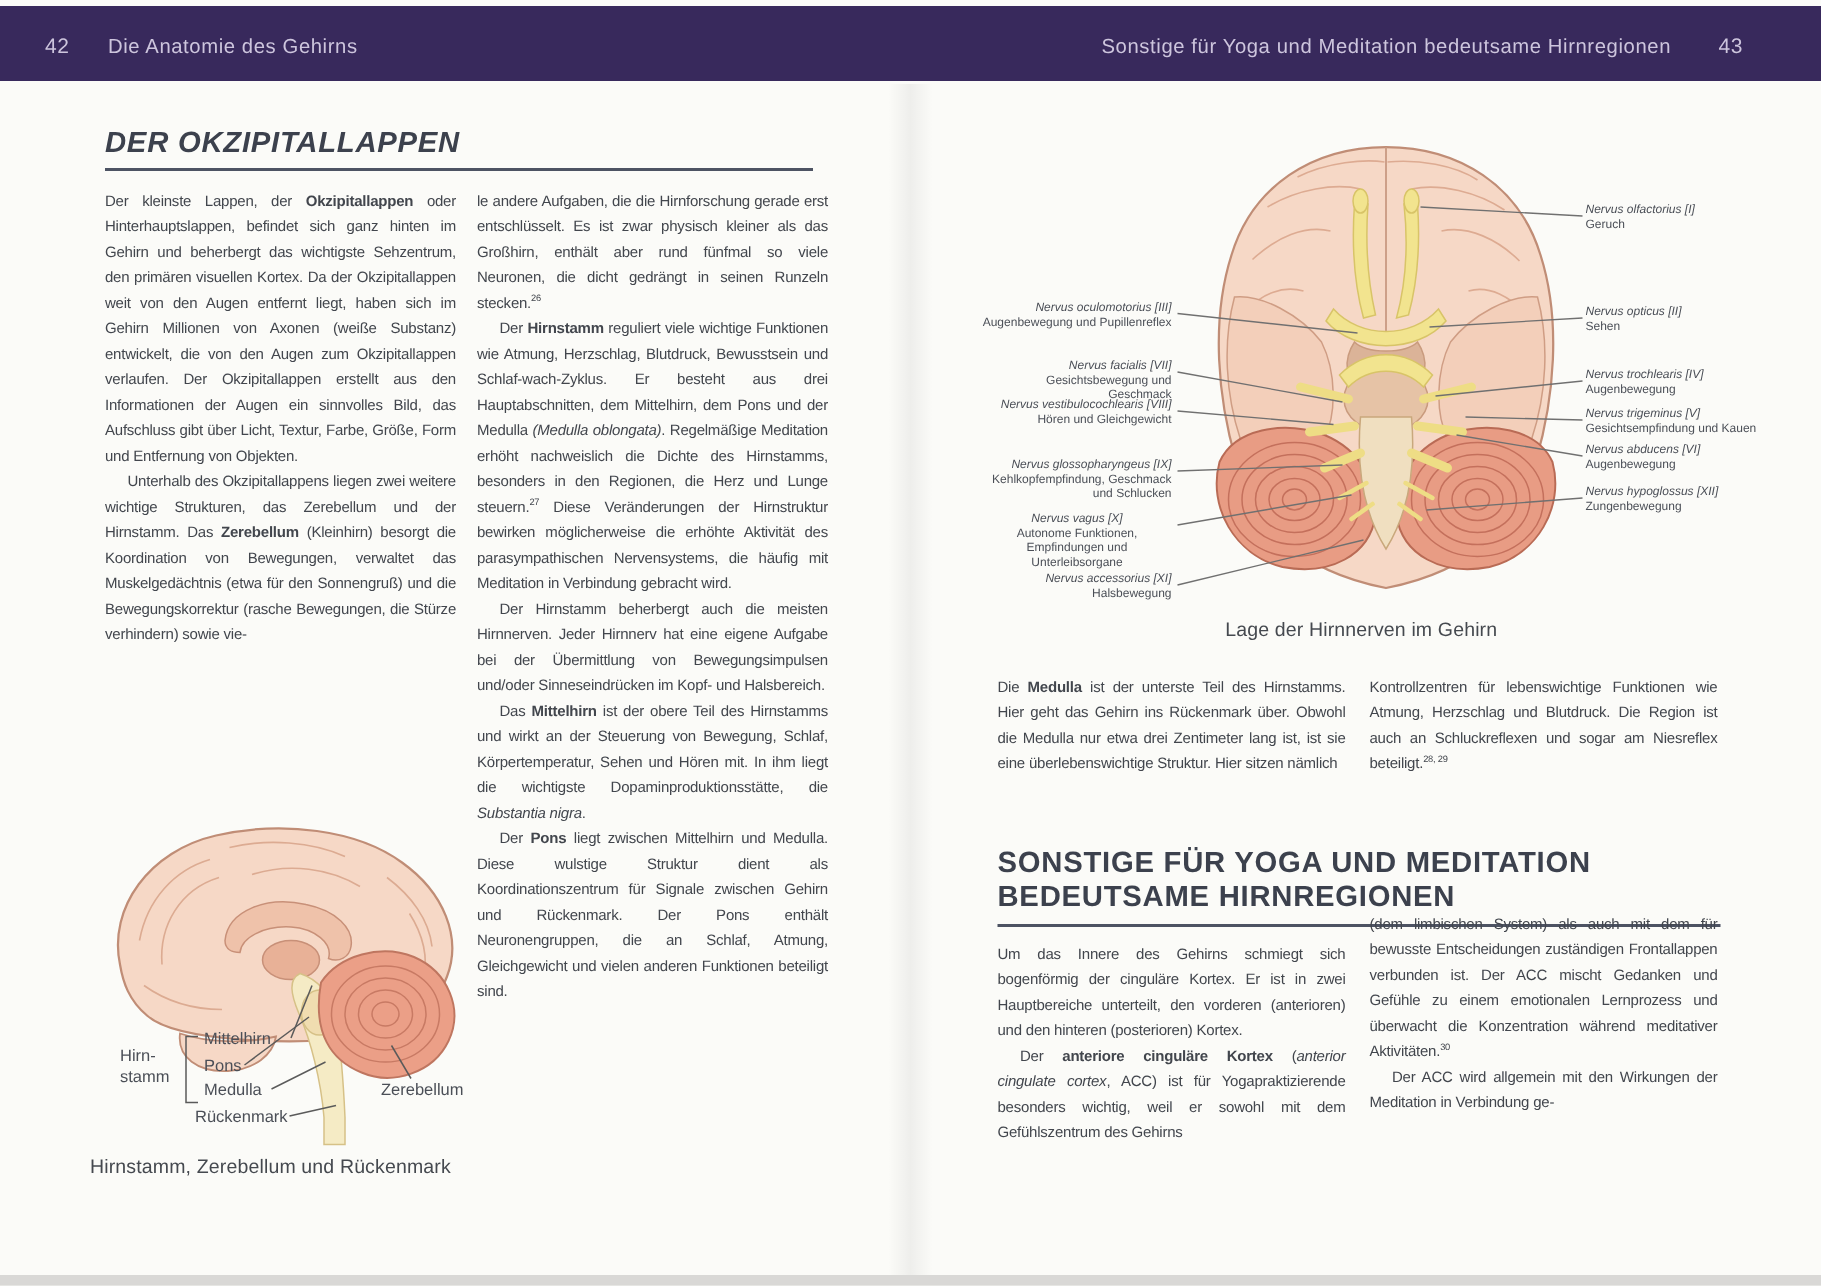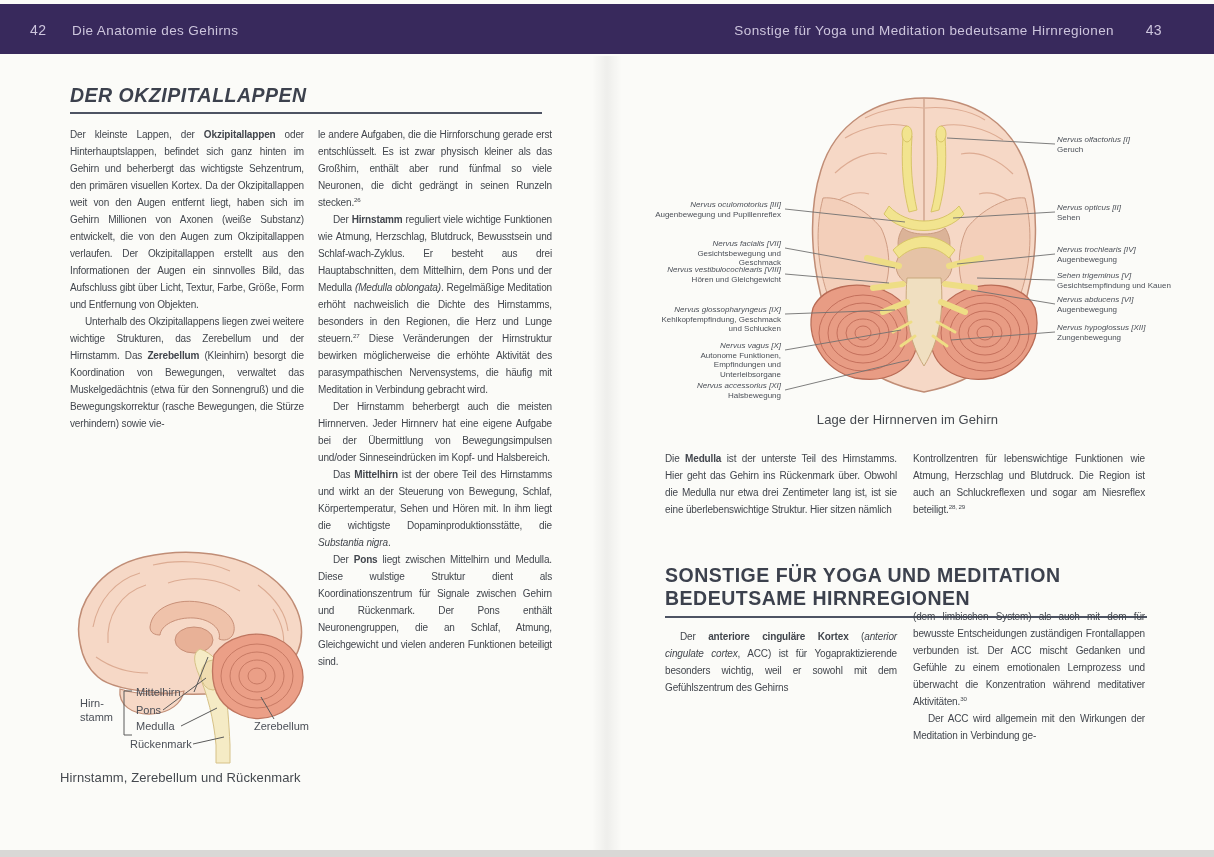--- a/index.html
+++ b/index.html
@@ -210,21 +210,21 @@
       <div class="nl-func">Gesichtsbewegung und Geschmack</div>
     </div>
     <div class="nerve-label nl-left" style="top:187px;">
       <div class="nl-name">Nervus vestibulocochlearis [VIII]</div>
       <div class="nl-func">Hören und Gleichgewicht</div>
     </div>
     <div class="nerve-label nl-left" style="top:227px;">
       <div class="nl-name">Nervus glossopharyngeus [IX]</div>
       <div class="nl-func">Kehlkopfempfindung, Geschmack und Schlucken</div>
     </div>
-    <div class="nerve-label nl-left" style="top:263px;">
+    <div class="nerve-label nl-left" style="top:263px;text-align:center;">
       <div class="nl-name">Nervus vagus [X]</div>
       <div class="nl-func">Autonome Funktionen, Empfindungen und Unterleibsorgane</div>
     </div>
     <div class="nerve-label nl-left" style="top:303px;">
       <div class="nl-name">Nervus accessorius [XI]</div>
       <div class="nl-func">Halsbewegung</div>
     </div>
 
     <div class="nerve-label nl-right" style="top:57px;">
       <div class="nl-name">Nervus olfactorius [I]</div>
@@ -232,21 +232,21 @@
     </div>
     <div class="nerve-label nl-right" style="top:125px;">
       <div class="nl-name">Nervus opticus [II]</div>
       <div class="nl-func">Sehen</div>
     </div>
     <div class="nerve-label nl-right" style="top:167px;">
       <div class="nl-name">Nervus trochlearis [IV]</div>
       <div class="nl-func">Augenbewegung</div>
     </div>
     <div class="nerve-label nl-right" style="top:193px;">
-      <div class="nl-name">Sehen trigeminus [V]</div>
+      <div class="nl-name">Nervus trigeminus [V]</div>
       <div class="nl-func">Gesichtsempfindung und Kauen</div>
     </div>
     <div class="nerve-label nl-right" style="top:217px;">
       <div class="nl-name">Nervus abducens [VI]</div>
       <div class="nl-func">Augenbewegung</div>
     </div>
     <div class="nerve-label nl-right" style="top:245px;">
       <div class="nl-name">Nervus hypoglossus [XII]</div>
       <div class="nl-func">Zungenbewegung</div>
     </div>
@@ -257,20 +257,21 @@
     <p><span>Die </span><span class="b">Medulla</span><span> ist der unterste Teil des Hirnstamms. Hier geht das Gehirn ins Rückenmark über. Obwohl die Medulla nur etwa drei Zentimeter lang ist, ist sie eine überlebenswichtige Struktur. Hier sitzen nämlich</span></p>
   </div>
   <div class="col" style="left:913px;top:450px;width:232px;">
     <p><span>Kontrollzentren für lebenswichtige Funktionen wie Atmung, Herzschlag und Blutdruck. Die Region ist auch an Schluckreflexen und sogar am Niesreflex beteiligt.</span><sup>28, 29</sup></p>
   </div>
 
   <div class="sec-head" style="left:665px;top:564px;width:420px;">SONSTIGE FÜR YOGA UND MEDITATION BEDEUTSAME HIRNREGIONEN</div>
   <div class="sec-rule" style="left:665px;top:616px;width:482px;"></div>
 
   <div class="col" style="left:665px;top:628px;width:232px;">
+    <p><span>Um das Innere des Gehirns schmiegt sich bogenförmig der cinguläre Kortex. Er ist in zwei Hauptbereiche unterteilt, den vorderen (anterioren) und den hinteren (posterioren) Kortex.</span></p>
     <p class="ind"><span>Der </span><span class="b">anteriore cinguläre Kortex</span><span> (</span><span class="i">anterior cingulate cortex</span><span>, ACC) ist für Yogapraktizierende besonders wichtig, weil er sowohl mit dem Gefühlszentrum des Gehirns</span></p>
   </div>
   <div class="col" style="left:913px;top:608px;width:232px;">
     <p><span>(dem limbischen System) als auch mit dem für bewusste Entscheidungen zuständigen Frontallappen verbunden ist. Der ACC mischt Gedanken und Gefühle zu einem emotionalen Lernprozess und überwacht die Konzentration während meditativer Aktivitäten.</span><sup>30</sup></p>
     <p class="ind"><span>Der ACC wird allgemein mit den Wirkungen der Meditation in Verbindung ge-</span></p>
   </div>
 
   <div class="gutter"></div>
   <div class="page-edge-bottom"></div>
 </div>

